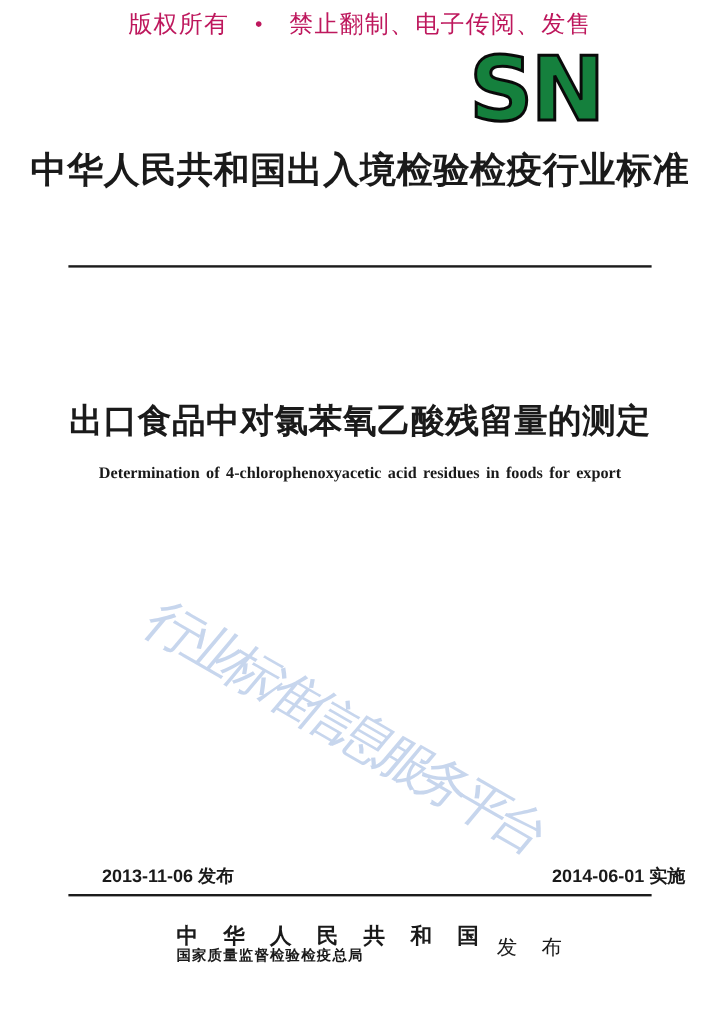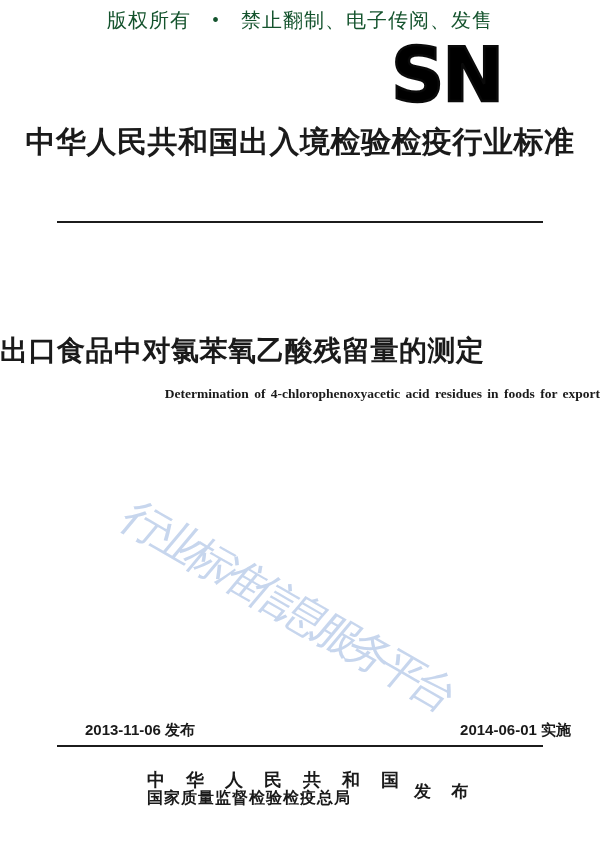--- a/index.html
+++ b/index.html
@@ -13,33 +13,33 @@
     overflow: hidden;
     font-family: "Liberation Sans", sans-serif;
     color: #1a1a1a;
   }
   .copyright {
     position: absolute;
     top: 7px; left: 0; width: 100%;
     text-align: center;
     font-family: "Liberation Serif", serif;
     font-size: 20px;
-    color: #14532d;
+    color: #be185d;
     letter-spacing: 1px;
     white-space: nowrap;
   }
   .logo {
     position: absolute;
     left: 391px; top: 47px;
     height: 56px; line-height: 56px;
     font-family: "DejaVu Sans", sans-serif;
     font-weight: bold;
     font-size: 74px;
     letter-spacing: -2px;
-    color: #000000;
+    color: #15803d;
     -webkit-text-stroke: 2.5px #0a0a0a;
     white-space: nowrap;
   }
   .std-type {
     position: absolute;
     top: 122px; left: 0; width: 100%;
     text-align: center;
     font-weight: bold;
     font-size: 30px;
     letter-spacing: 0.5px;
@@ -56,29 +56,30 @@
   .rule {
     position: absolute;
     left: 57px; width: 486px; height: 2px;
     background: #1c1c1c;
   }
   .rule-top { top: 221px; }
   .rule-bottom { top: 745px; }
   .title-cn {
     position: absolute;
     top: 332px; left: 0; width: 100%;
+    text-align: center;
     font-weight: bold;
     font-size: 28px;
     letter-spacing: 0.5px;
     white-space: nowrap;
   }
   .title-en {
     position: absolute;
     top: 386px; left: 0; width: 100%;
-    text-align: right;
+    text-align: center;
     font-family: "Liberation Serif", serif;
     font-weight: bold;
     font-size: 13.5px;
     word-spacing: 2px;
     white-space: nowrap;
   }
   .watermark {
     position: absolute;
     left: 146px; top: 490px;
     font-family: "Liberation Serif", serif;
@@ -111,31 +112,31 @@
     display: flex;
     justify-content: space-between;
     font-family: "Liberation Serif", serif;
     font-weight: bold;
     font-size: 18px;
     line-height: 1.0;
   }
   .pub-line2 {
     font-family: "Liberation Serif", serif;
     font-weight: bold;
-    font-size: 16px;
+    font-size: 12px;
     letter-spacing: 1px;
     line-height: 1.0;
     margin-top: 1px;
     white-space: nowrap;
   }
   .pub-label {
     margin-left: 15px;
     margin-top: 6px;
     font-family: "Liberation Serif", serif;
-    font-weight: bold;
+    font-weight: normal;
     font-size: 17px;
     letter-spacing: 8px;
     white-space: nowrap;
   }
 </style>
 </head>
 <body>
 
 <div class="page">
 

